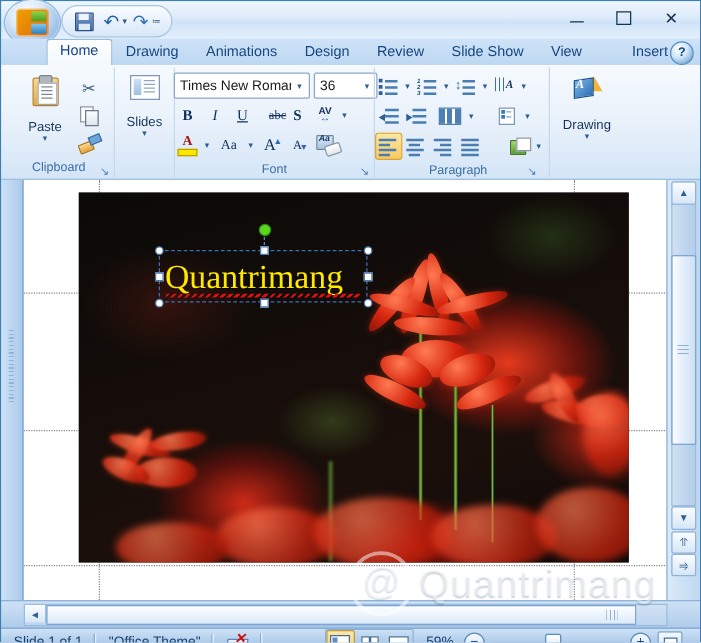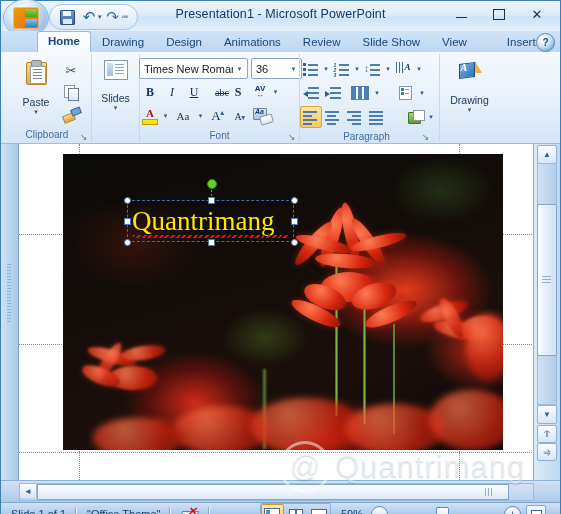--- a/index.html
+++ b/index.html
@@ -53,21 +53,21 @@
   .wbtn .sq{display:block;width:10px;height:9px;border:1px solid #17334f;}
 
   
   .tabsrow{position:relative;height:21px;
     background:linear-gradient(180deg,#cfe3f8 0%,#bed7f2 100%);
     padding-left:36px;box-sizing:border-box;}
   .tabs{display:flex;align-items:flex-end;height:21px;}
   .tab{padding:3px 11px 3px;font-size:11.5px;color:#15487d;cursor:pointer;
     border-radius:3px 3px 0 0;line-height:14px;}
   .tab.active{background:linear-gradient(180deg,#fdfefe 0%,#f4f9fe 100%);
-    border:1px solid #9bbbd8;border-bottom:none;color:#15428b;font-weight:bold;
+    border:1px solid #9bbbd8;border-bottom:none;color:#15428b;font-weight:normal;
     padding:2px 10px 4px;}
   .tabgap{width:18px;}
   .helpbtn{position:absolute;right:5px;top:2px;width:17px;height:17px;border-radius:50%;
     background:radial-gradient(circle at 35% 30%,#fff 0%,#cfe4f7 45%,#4f8ec4 100%);
     border:1px solid #4f8ec4;color:#14497f;font-size:10px;font-weight:bold;
     display:flex;align-items:center;justify-content:center;cursor:pointer;}
 
   
   .ribbon{position:relative;height:92px;
     background:linear-gradient(180deg,#f6fafe 0%,#e7f0fa 55%,#d4e5f7 100%);
@@ -355,41 +355,40 @@
       <div class="qbtn">
           <span class="ico-undo">↶</span>
         </div>
       <span class="qdrop">▾</span>
       <div class="qbtn">
           <span class="ico-redo">↷</span>
         </div>
       <span class="qdrop">≔</span>
     </div>
 
-    <div class="wintitle">Presentation1 - Microsoft PowerPoint</div>
 
     <div class="wbtns">
       <div class="wbtn">
           <span class="m"></span>
         </div>
       <div class="wbtn">
           <span class="sq"></span>
         </div>
       <div class="wbtn">
           <span>✕</span>
         </div>
     </div>
   </div>
 
   <div class="tabsrow">
     <div class="tabs">
       <div class="tab active"><span>Home</span></div>
       <div class="tab"><span>Drawing</span></div>
+      <div class="tab"><span>Animations</span></div>
       <div class="tab"><span>Design</span></div>
-      <div class="tab"><span>Animations</span></div>
       <div class="tab"><span>Review</span></div>
       <div class="tab"><span>Slide Show</span></div>
       <div class="tab"><span>View</span></div>
       <div class="tabgap"></div>
       <div class="tab"><span>Insert</span></div>
     </div>
     <div class="helpbtn">?</div>
   </div>
 
   <div class="ribbon">

